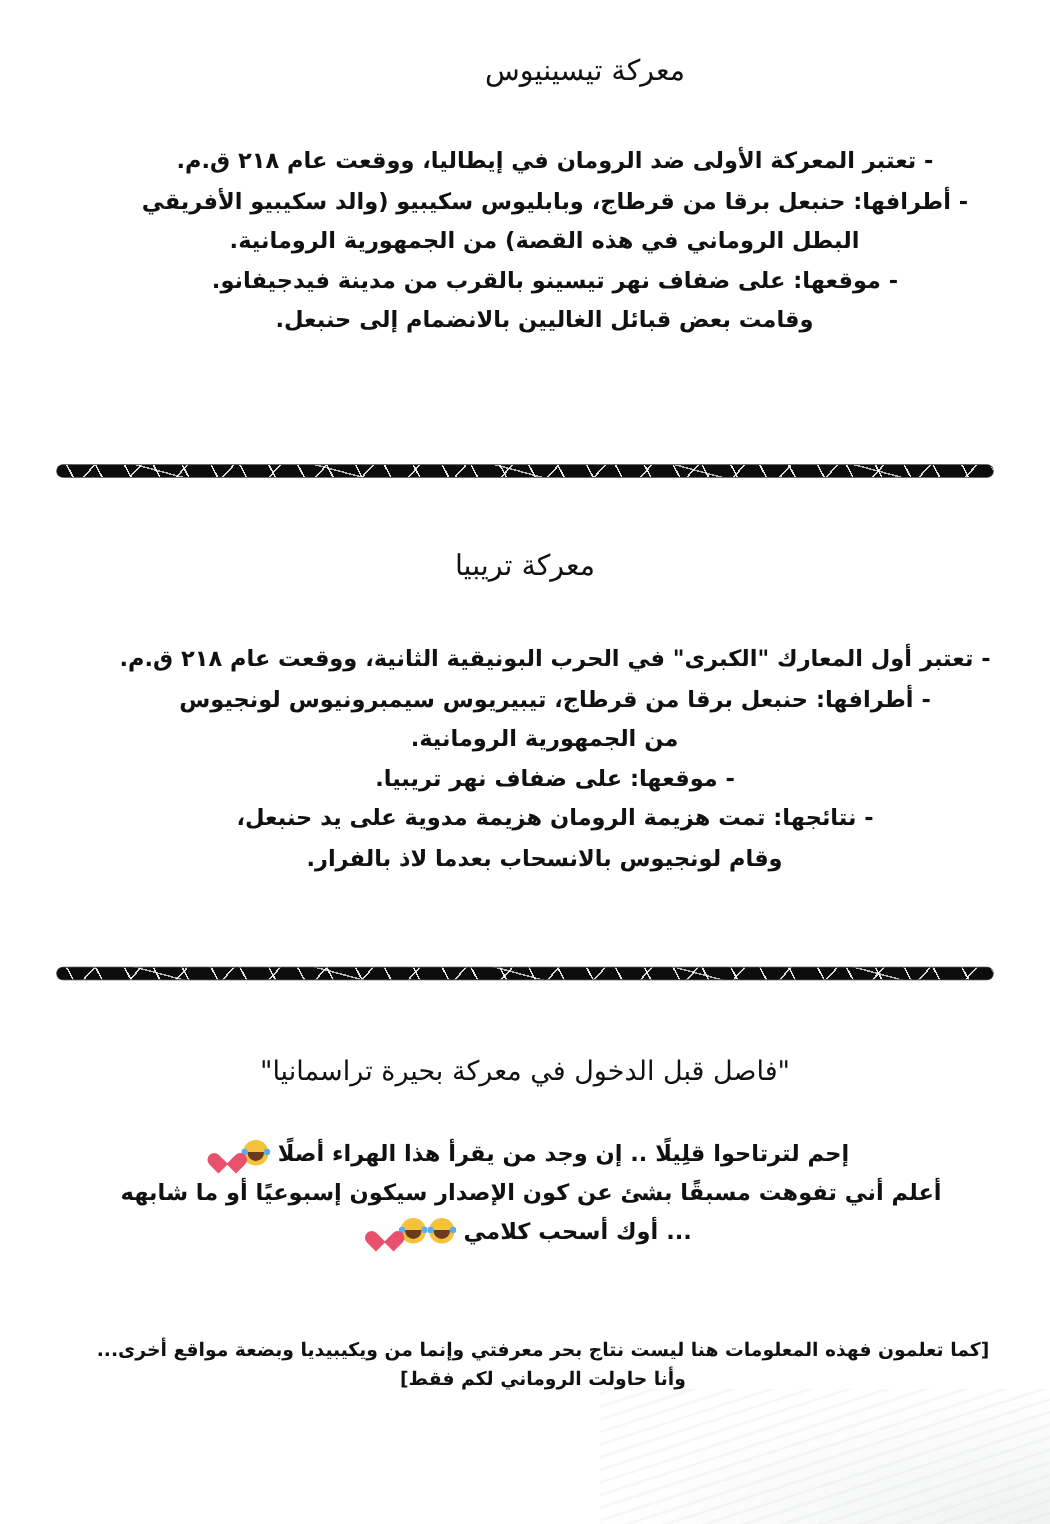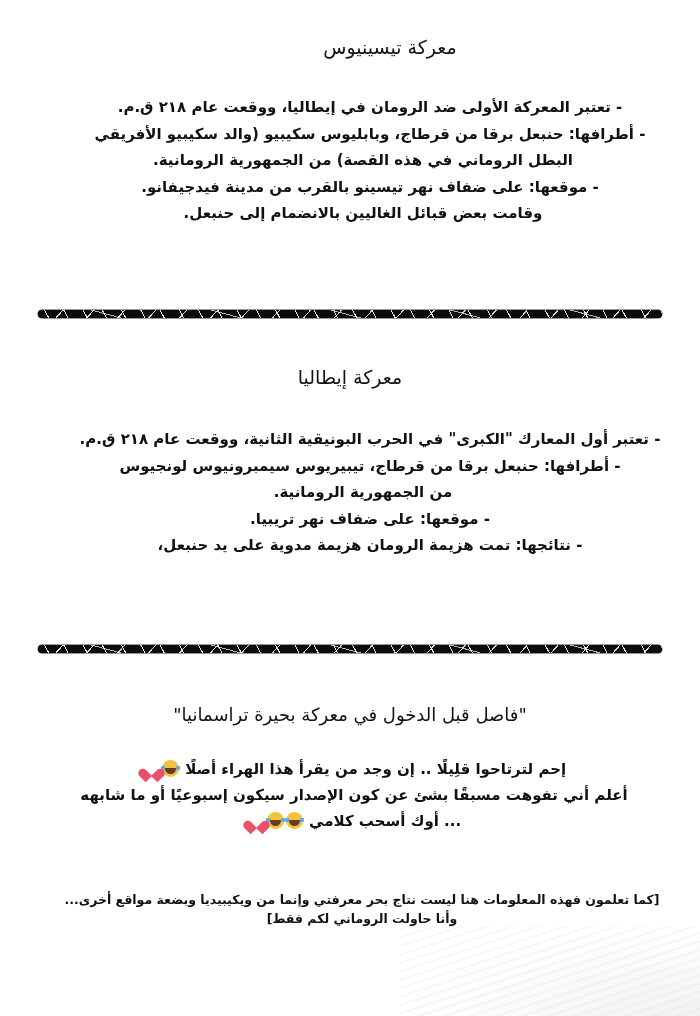--- a/index.html
+++ b/index.html
@@ -160,35 +160,36 @@
   <li>
     <span>- موقعها: على ضفاف نهر تيسينو بالقرب من مدينة فيدجيفانو.</span>
   </li>
   <li>
     <span class="cont">وقامت بعض قبائل الغاليين بالانضمام إلى حنبعل.</span>
   </li>
 </ul>
 
 <div class="divider" style="top:310px;"></div>
 
-<h2 class="section-title" style="top:366px;">معركة إيطاليا</h2>
+<h2 class="section-title" style="top:366px;">معركة تريبيا</h2>
 
 <ul class="bullets" style="top:426px;">
   <li>
     <span>- تعتبر أول المعارك "الكبرى" في الحرب البونيقية الثانية، ووقعت عام ٢١٨ ق.م.</span>
   </li>
   <li>
     <span>- أطرافها: حنبعل برقا من قرطاج، تيبيريوس سيمبرونيوس لونجيوس</span>
     <span class="cont">من الجمهورية الرومانية.</span>
   </li>
   <li>
     <span>- موقعها: على ضفاف نهر تريبيا.</span>
   </li>
   <li>
     <span>- نتائجها: تمت هزيمة الرومان هزيمة مدوية على يد حنبعل،</span>
+    <span class="cont">وقام لونجيوس بالانسحاب بعدما لاذ بالفرار.</span>
   </li>
 </ul>
 
 <div class="divider" style="top:645px;"></div>
 
 <div class="interlude-title">"فاصل قبل الدخول في معركة بحيرة تراسمانيا"</div>
 
 <div class="interlude-body">
   <span class="line">
     <span>إحم لترتاحوا قلِيلًا .. إن وجد من يقرأ هذا الهراء أصلًا</span>

